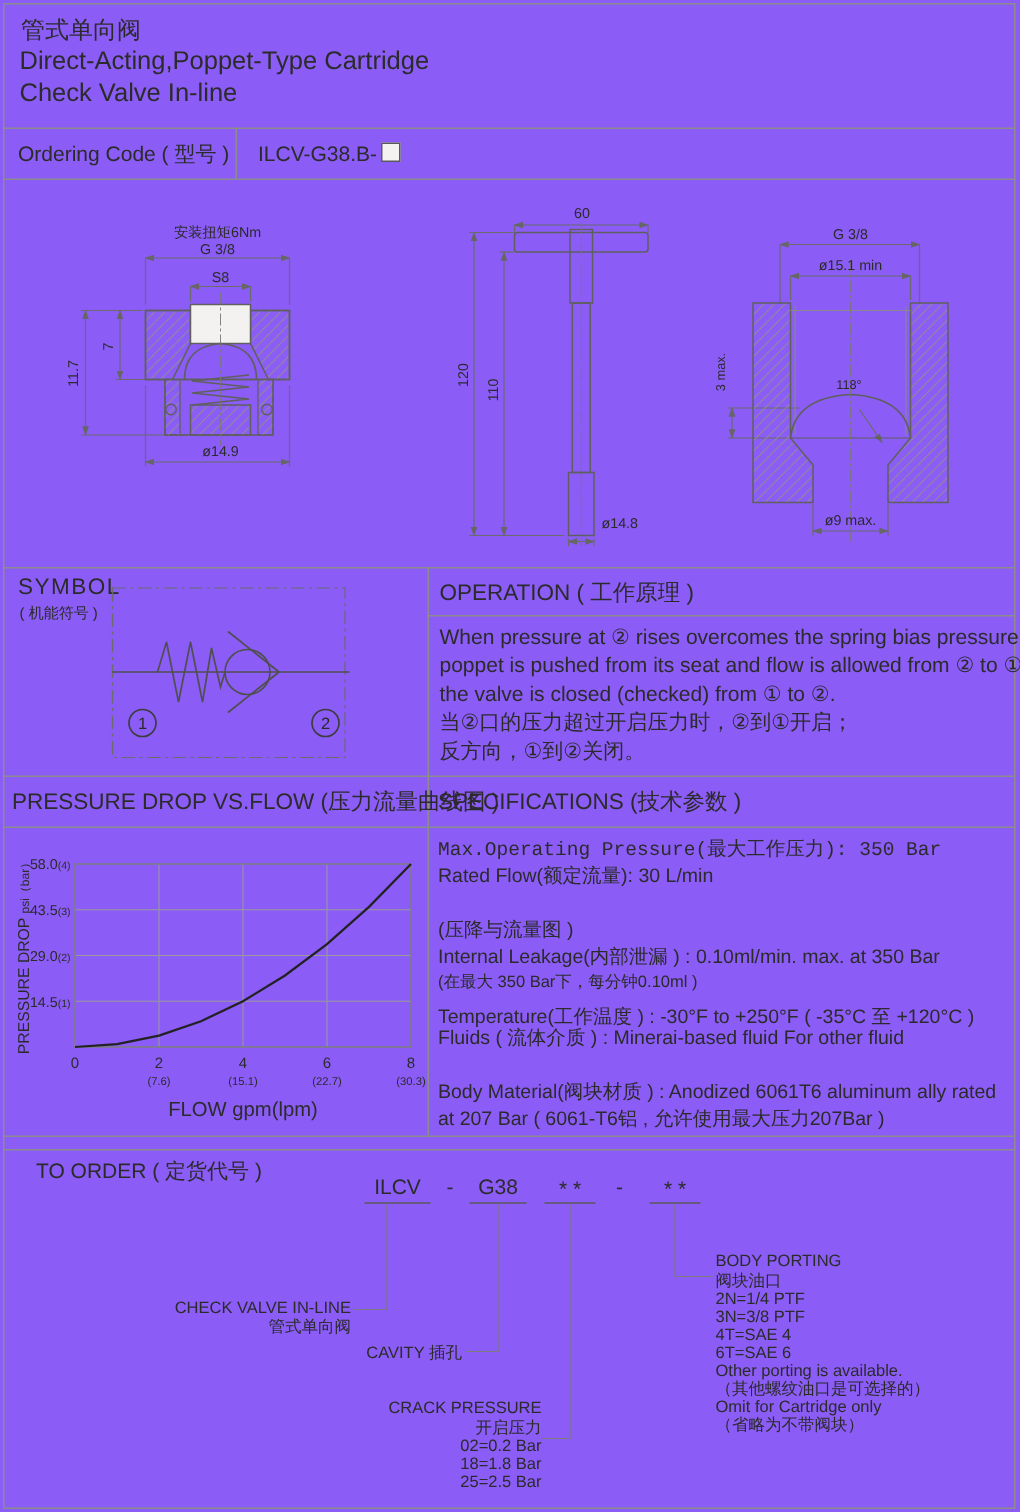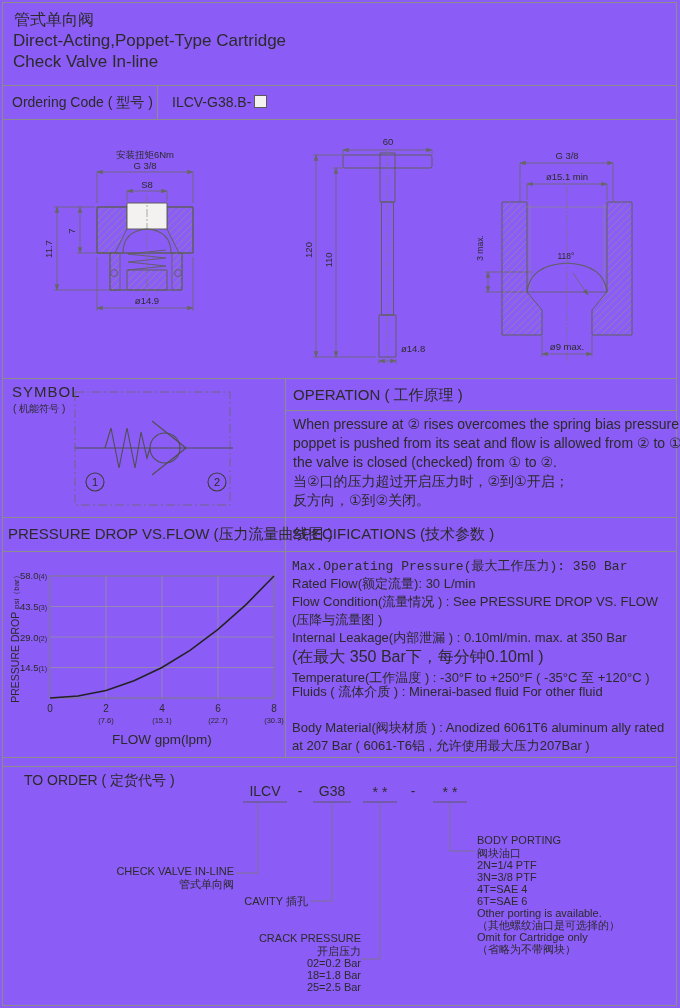--- a/index.html
+++ b/index.html
@@ -227,24 +227,23 @@
     <text class="xsub" x="100" y="170" text-anchor="middle">(7.6)</text>
     <text class="xsub" x="156" y="170" text-anchor="middle">(15.1)</text>
     <text class="xsub" x="212" y="170" text-anchor="middle">(22.7)</text>
     <text class="xsub" x="268" y="170" text-anchor="middle">(30.3)</text>
     <text x="156" y="191" text-anchor="middle" font-size="13.5">FLOW gpm(lpm)</text>
     <text x="13" y="84" text-anchor="middle" transform="rotate(-90 13 84)"><tspan font-size="10.5">PRESSURE DROP </tspan><tspan font-size="8">psi（bar）</tspan></text>
   </svg>
 
   <div class="t" style="left:292px;top:557px;font-size:13px;font-family:Liberation Mono, monospace;">Max.Operating Pressure(最大工作压力): 350 Bar</div>
   <div class="t" style="left:292px;top:575px;font-size:13px;">Rated Flow(额定流量): 30 L/min</div>
-  <div class="t" style="left:292px;top:593px;font-size:13px;">Flow Condition(流量情况 ) : See PRESSURE DROP VS. FLOW</div>
   <div class="t" style="left:292px;top:611px;font-size:13px;">(压降与流量图 )</div>
   <div class="t" style="left:292px;top:629px;font-size:13px;">Internal Leakage(内部泄漏 ) : 0.10ml/min. max. at 350 Bar</div>
-  <div class="t" style="left:292px;top:647px;font-size:16px;">(在最大 350 Bar下，每分钟0.10ml )</div>
+  <div class="t" style="left:292px;top:647px;font-size:11px;">(在最大 350 Bar下，每分钟0.10ml )</div>
   <div class="t" style="left:292px;top:669px;font-size:13px;">Temperature(工作温度 ) : -30°F to +250°F   ( -35°C 至 +120°C )</div>
   <div class="t" style="left:292px;top:683px;font-size:13px;">Fluids ( 流体介质 ) : Minerai-based fluid For other  fluid</div>
   <div class="t" style="left:292px;top:719px;font-size:13px;">Body Material(阀块材质 ) : Anodized 6061T6 aluminum ally rated</div>
   <div class="t" style="left:292px;top:737px;font-size:13px;">at 207 Bar ( 6061-T6铝 , 允许使用最大压力207Bar )</div>
 
   <div class="hl" style="left:2px;top:766px;width:675px;"></div>
   <div class="t" style="left:24px;top:772px;font-size:14px;">TO ORDER ( 定货代号 )</div>
 
   <svg style="left:5px;top:765px;" width="670" height="240" viewBox="0 0 670 240">
     <g font-size="14">

